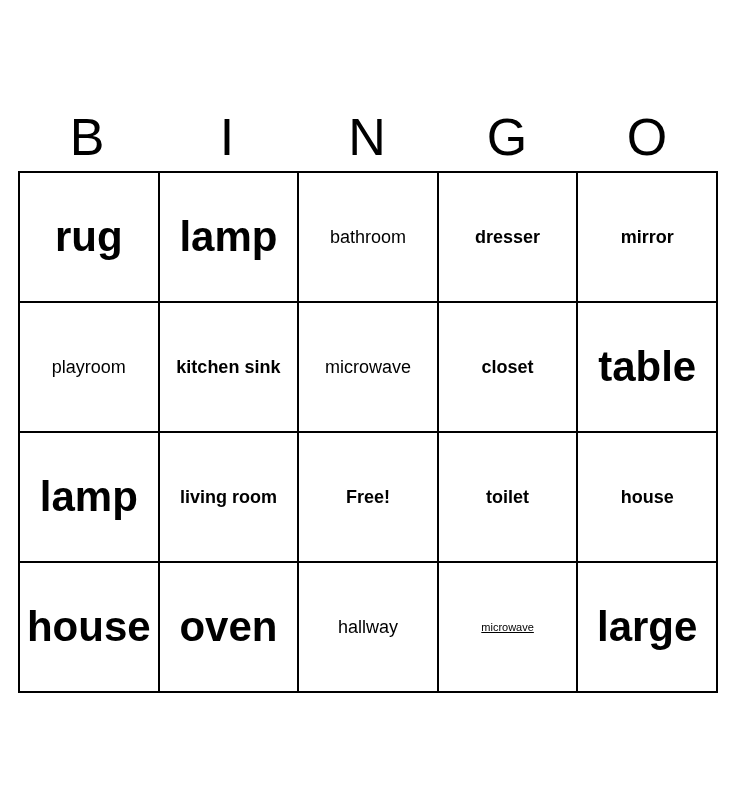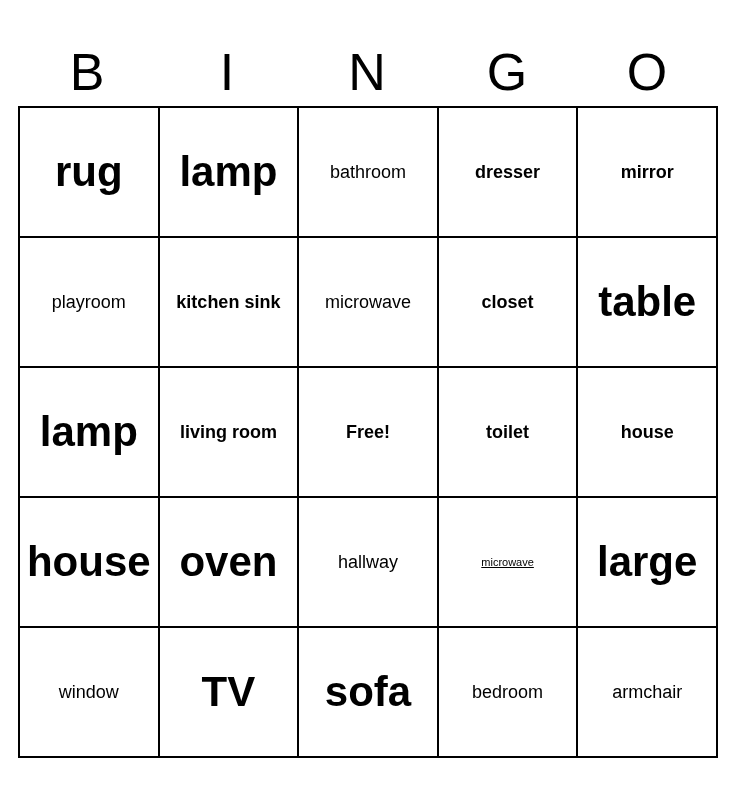--- a/index.html
+++ b/index.html
@@ -115,22 +115,15 @@
           <td class="cell-medium">toilet</td>
           <td class="cell-medium">house</td>
         </tr>
         <tr>
           <td class="cell-large">house</td>
           <td class="cell-large">oven</td>
           <td class="cell-small">hallway</td>
           <td class="cell-xsmall">microwave</td>
           <td class="cell-large">large</td>
         </tr>
-        <tr>
-          <td class="cell-small">window</td>
-          <td class="cell-large">TV</td>
-          <td class="cell-large">sofa</td>
-          <td class="cell-small">bedroom</td>
-          <td class="cell-small">armchair</td>
-        </tr>
       </tbody>
   </table>
 </div>
 
 </body></html>

